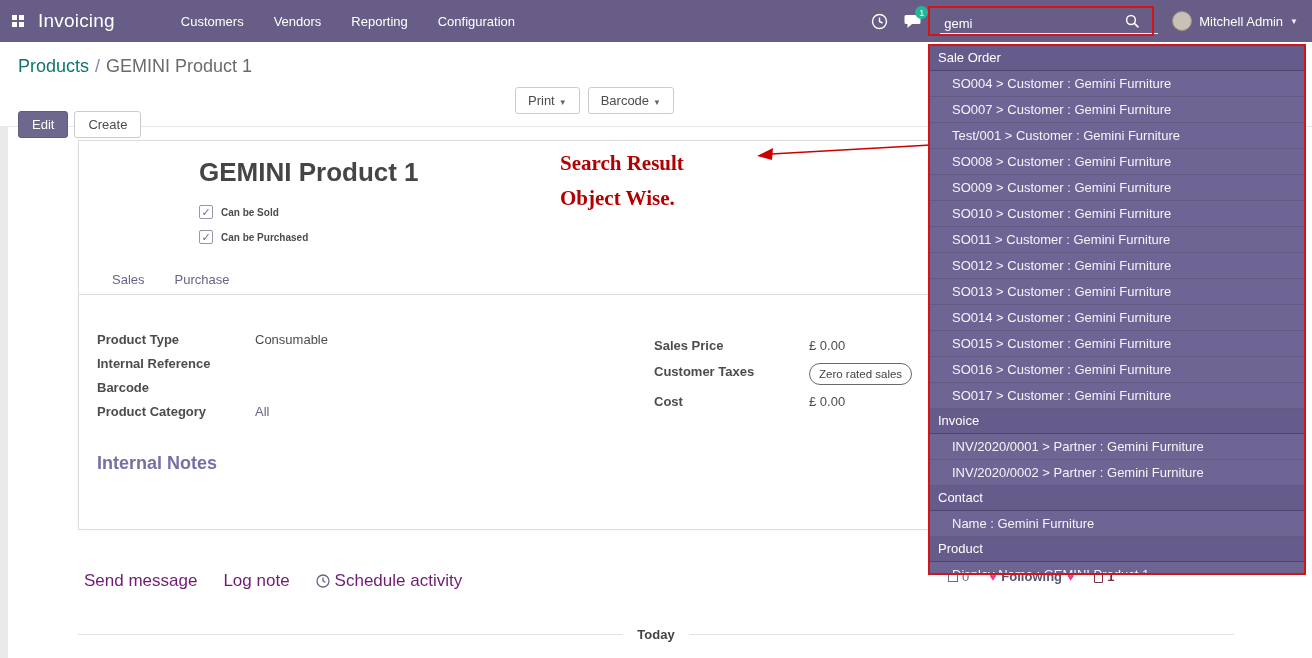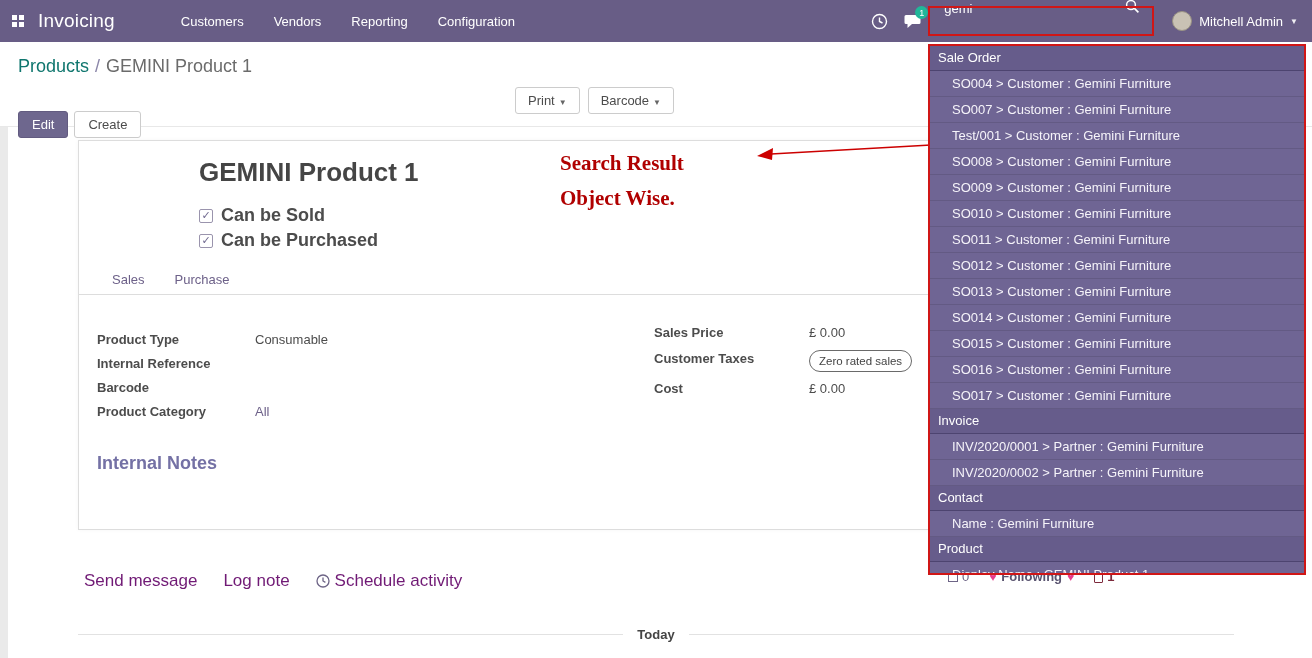--- a/index.html
+++ b/index.html
@@ -9,21 +9,21 @@
   
   .navbar { position:absolute; top:0; left:0; width:100%; height:42px; background:#685d86; display:flex; align-items:center; color:#fff; z-index:5; }
   .apps-icon { margin-left:12px; display:grid; grid-template-columns:5px 5px; grid-gap:2px; cursor:pointer; }
   .apps-icon span { width:5px; height:5px; background:#fff; display:block; }
   .app-name { font-size:19px; margin-left:14px; letter-spacing:0.2px; }
   .nav-menus { display:flex; margin-left:56px; gap:10px; }
   .nav-menu-item { font-size:13px; padding:5px 10px; cursor:pointer; border-radius:2px; }
   .nav-systray { position:absolute; right:0; top:0; height:42px; display:flex; align-items:center; }
   .systray-icon { width:34px; height:42px; display:flex; align-items:center; justify-content:center; position:relative; cursor:pointer; }
   .badge { position:absolute; top:6px; right:2px; background:#21b799; color:#fff; font-size:9px; min-width:13px; height:13px; border-radius:7px; display:flex; align-items:center; justify-content:center; padding:0 3px; }
-  .nav-search { position:relative; width:218px; height:44px; margin:0 14px 0 10px; border-bottom:1px solid rgba(255,255,255,0.85); display:flex; align-items:flex-start; }
+  .nav-search { position:relative; width:218px; height:26px; margin:0 14px 0 10px; border-bottom:1px solid rgba(255,255,255,0.85); display:flex; align-items:flex-end; }
   .nav-search input { background:transparent; border:none; outline:none; color:#fff; font-size:13px; width:185px; padding:2px 4px; font-family:"Liberation Sans","DejaVu Sans",sans-serif; }
   .user-menu { display:flex; align-items:center; gap:7px; margin-right:14px; cursor:pointer; }
   .avatar { width:20px; height:20px; border-radius:50%; background:#c9c2b4; border:1px solid #9a9384; }
   .user-name { font-size:13px; }
   .caret { font-size:8px; opacity:0.9; }
 
   
   .control-panel { position:absolute; top:42px; left:0; width:100%; height:85px; background:#fff; border-bottom:1px solid #e8e8e8; }
   .breadcrumb { position:absolute; top:14px; left:18px; font-size:18px; }
   .breadcrumb .bc-parent { color:#0f766e; cursor:pointer; }
@@ -38,28 +38,28 @@
   .btn-dd .caret2 { font-size:8px; color:#666; margin-left:4px; }
 
   
   .left-strip { position:absolute; left:0; top:127px; width:8px; height:531px; background:#eaeaea; }
   .sheet { position:absolute; left:78px; top:140px; width:1156px; height:390px; background:#fff; border:1px solid #ddd; box-shadow:0 0 4px rgba(0,0,0,0.04); }
   .sheet-title { position:absolute; left:120px; top:16px; font-size:26px; font-weight:bold; color:#454545; }
   .cb-row { position:absolute; left:120px; display:flex; align-items:center; gap:8px; }
   .cb-row.r1 { top:64px; } .cb-row.r2 { top:89px; }
   .cb { width:14px; height:14px; border:1px solid #9a94ad; border-radius:2px; background:#fff; display:inline-flex; align-items:center; justify-content:center; color:#6e678e; font-size:11px; font-weight:bold; cursor:pointer; }
   .cb.checked::after { content:"✓"; }
-  .cb-label { font-size:18px; font-weight:bold; color:#4c4c4c; }
+  .cb-label { font-size:10px; font-weight:bold; color:#4c4c4c; }
 
   .tabbar { position:absolute; left:0; top:122px; width:100%; height:32px; border-bottom:1px solid #ddd; display:flex; align-items:flex-end; padding-left:18px; }
   .tab { font-size:13px; padding:8px 15px; cursor:pointer; color:#6d6189; margin-bottom:-1px; }
   .tab.active { color:#555; background:#fff; border:1px solid #ddd; border-bottom:1px solid #fff; border-radius:3px 3px 0 0; }
 
   .fields-left { position:absolute; left:18px; top:190px; display:grid; grid-template-columns:158px auto; row-gap:6px; font-size:13px; }
-  .fields-right { position:absolute; left:575px; top:183px; display:grid; grid-template-columns:155px auto; row-gap:8px; font-size:13px; }
+  .fields-right { position:absolute; left:575px; top:196px; display:grid; grid-template-columns:155px auto; row-gap:8px; font-size:13px; }
   .f-label { font-weight:bold; color:#4c4c4c; line-height:18px; }
   .f-value { color:#4c4c4c; line-height:18px; min-height:18px; min-width:120px; }
   .f-link { color:#6d6189; cursor:pointer; }
   .tag-pill { display:inline-block; border:1px solid #6a6a6a; border-radius:11px; padding:1px 9px; font-size:11.5px; color:#444; background:#fff; }
 
   .notes-heading { position:absolute; left:18px; top:312px; font-size:18px; font-weight:bold; color:#7471a5; }
 
   
   .chatter-links { position:absolute; left:84px; top:571px; display:flex; gap:26px; font-size:17px; color:#701a75; z-index:1; }
   .chatter-link { cursor:pointer; display:flex; align-items:center; gap:5px; }

